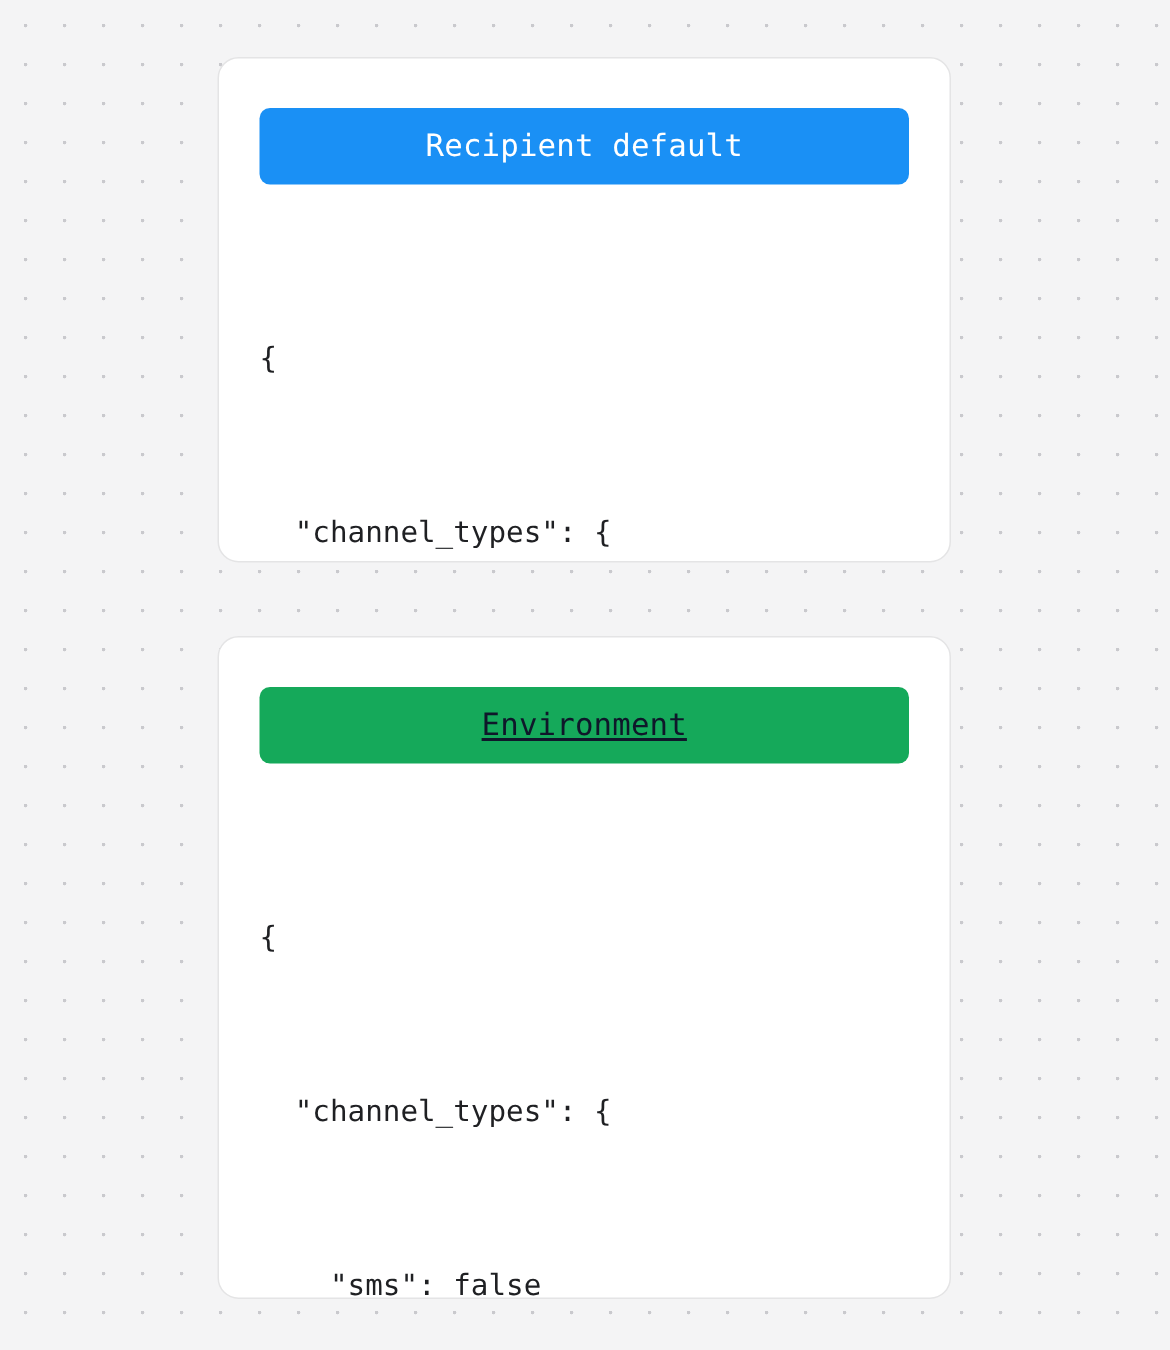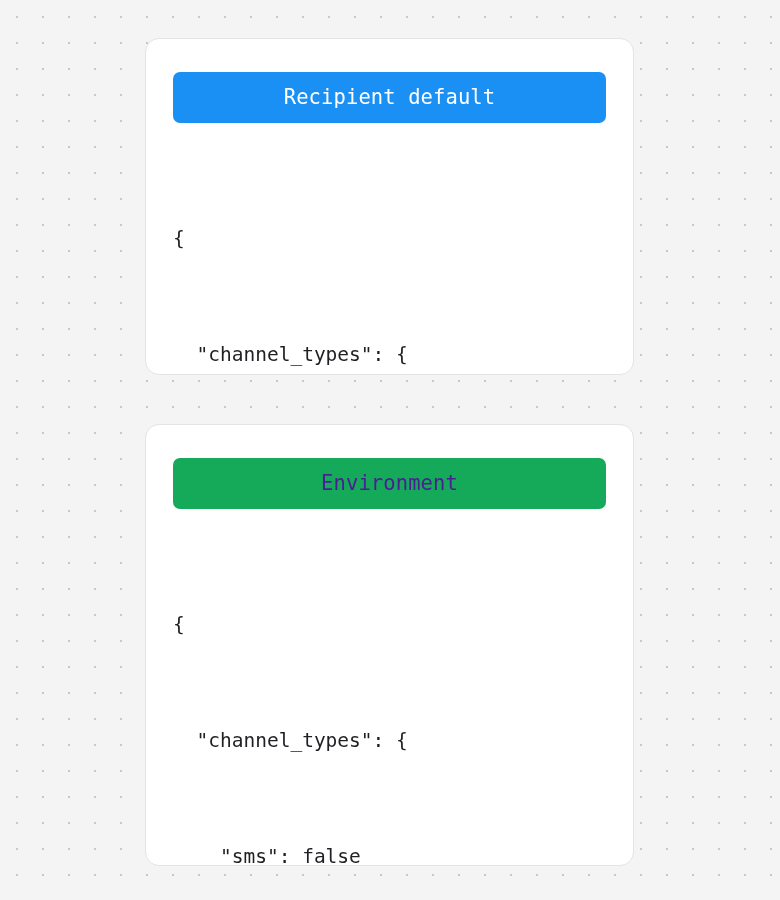--- a/index.html
+++ b/index.html
@@ -91,21 +91,21 @@
     <div class="card-body" style="color: rgb(31, 32, 35);">
       <span class="json-line">{</span>
       <span class="json-line">  "channel_types": {</span>
       <span class="json-line">    "sms": true</span>
       <span class="json-line">  }</span>
       <span class="json-line">}</span>
     </div>
   </div>
 
   <div class="card" id="card-environment">
-    <div class="card-header" style="background-color: rgb(21, 169, 90); color: #4c1d95;">
+    <div class="card-header" style="background-color: rgb(21, 169, 90); color: #0f172a; text-decoration: underline;">
       <span>Environment</span>
     </div>
     <div class="card-body" style="color: rgb(31, 32, 35);">
       <span class="json-line">{</span>
       <span class="json-line">  "channel_types": {</span>
       <span class="json-line">    "sms": false</span>
       
       
       
       

